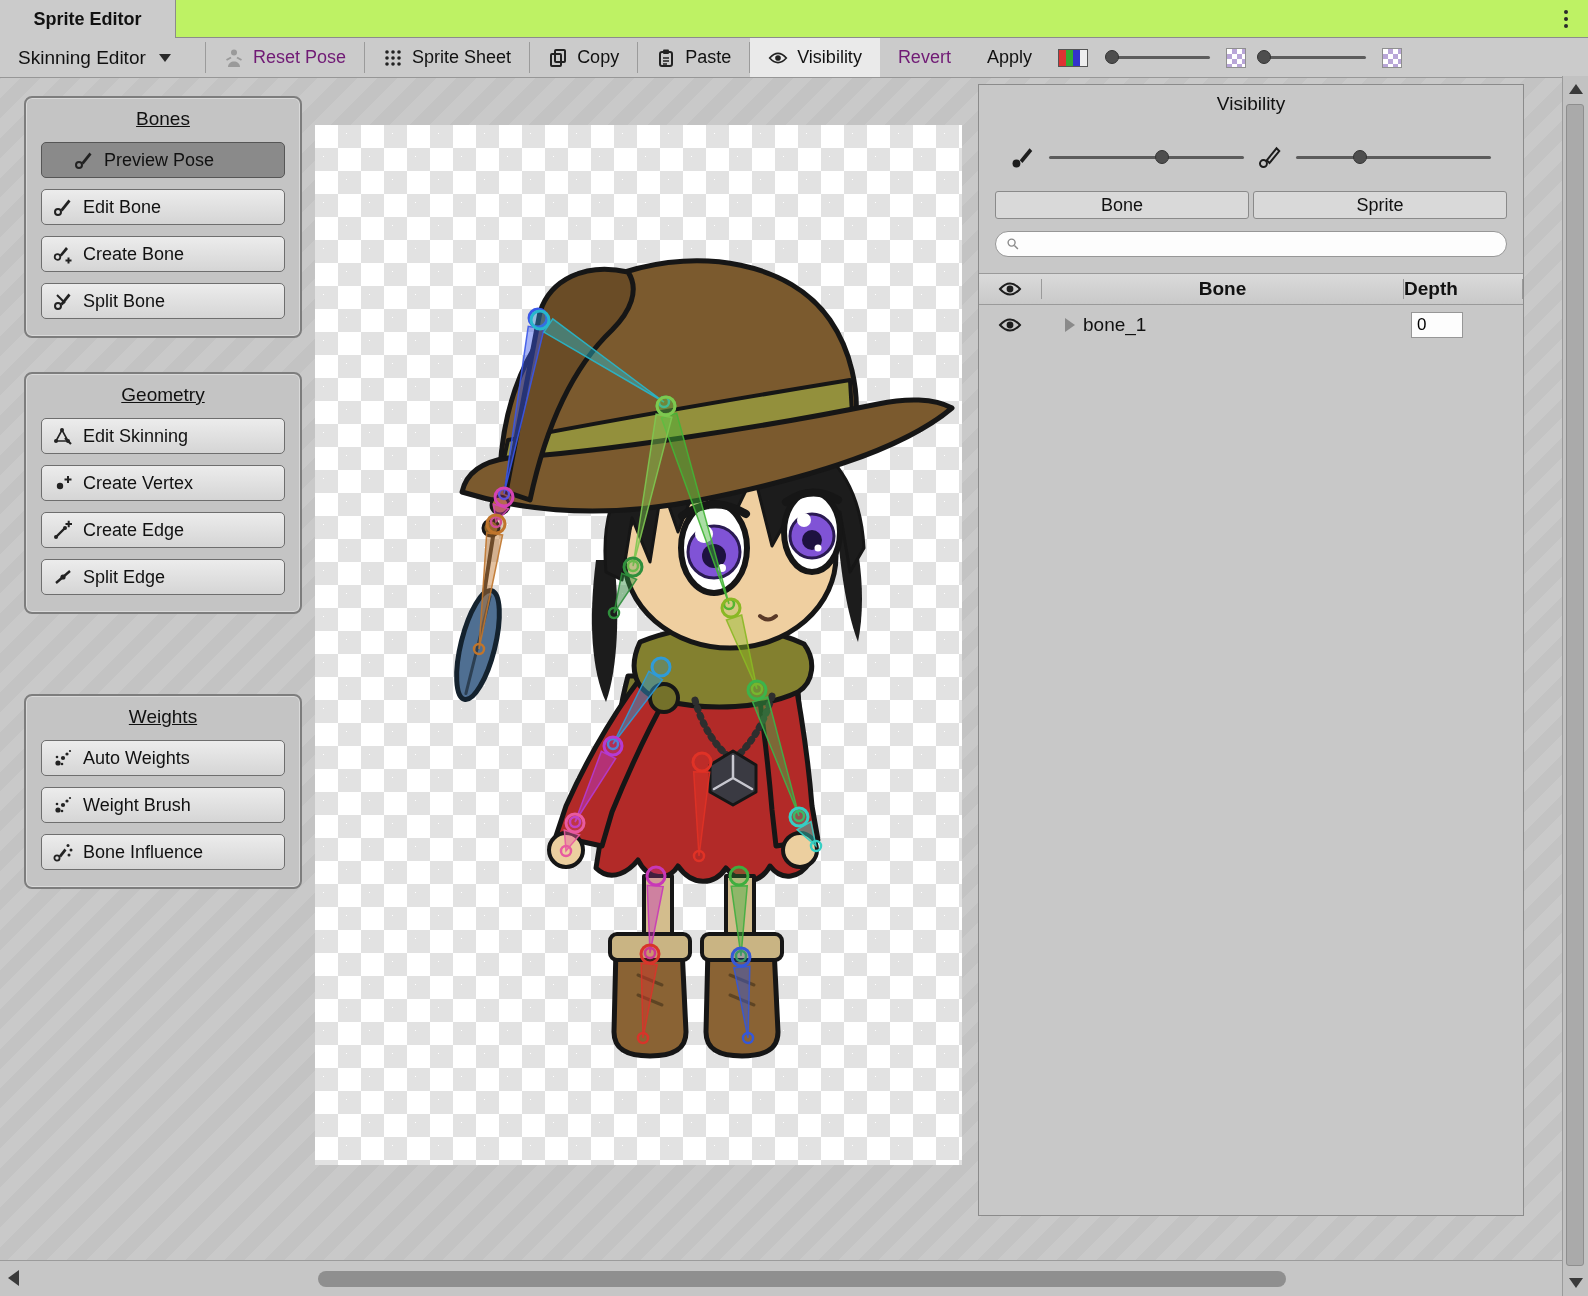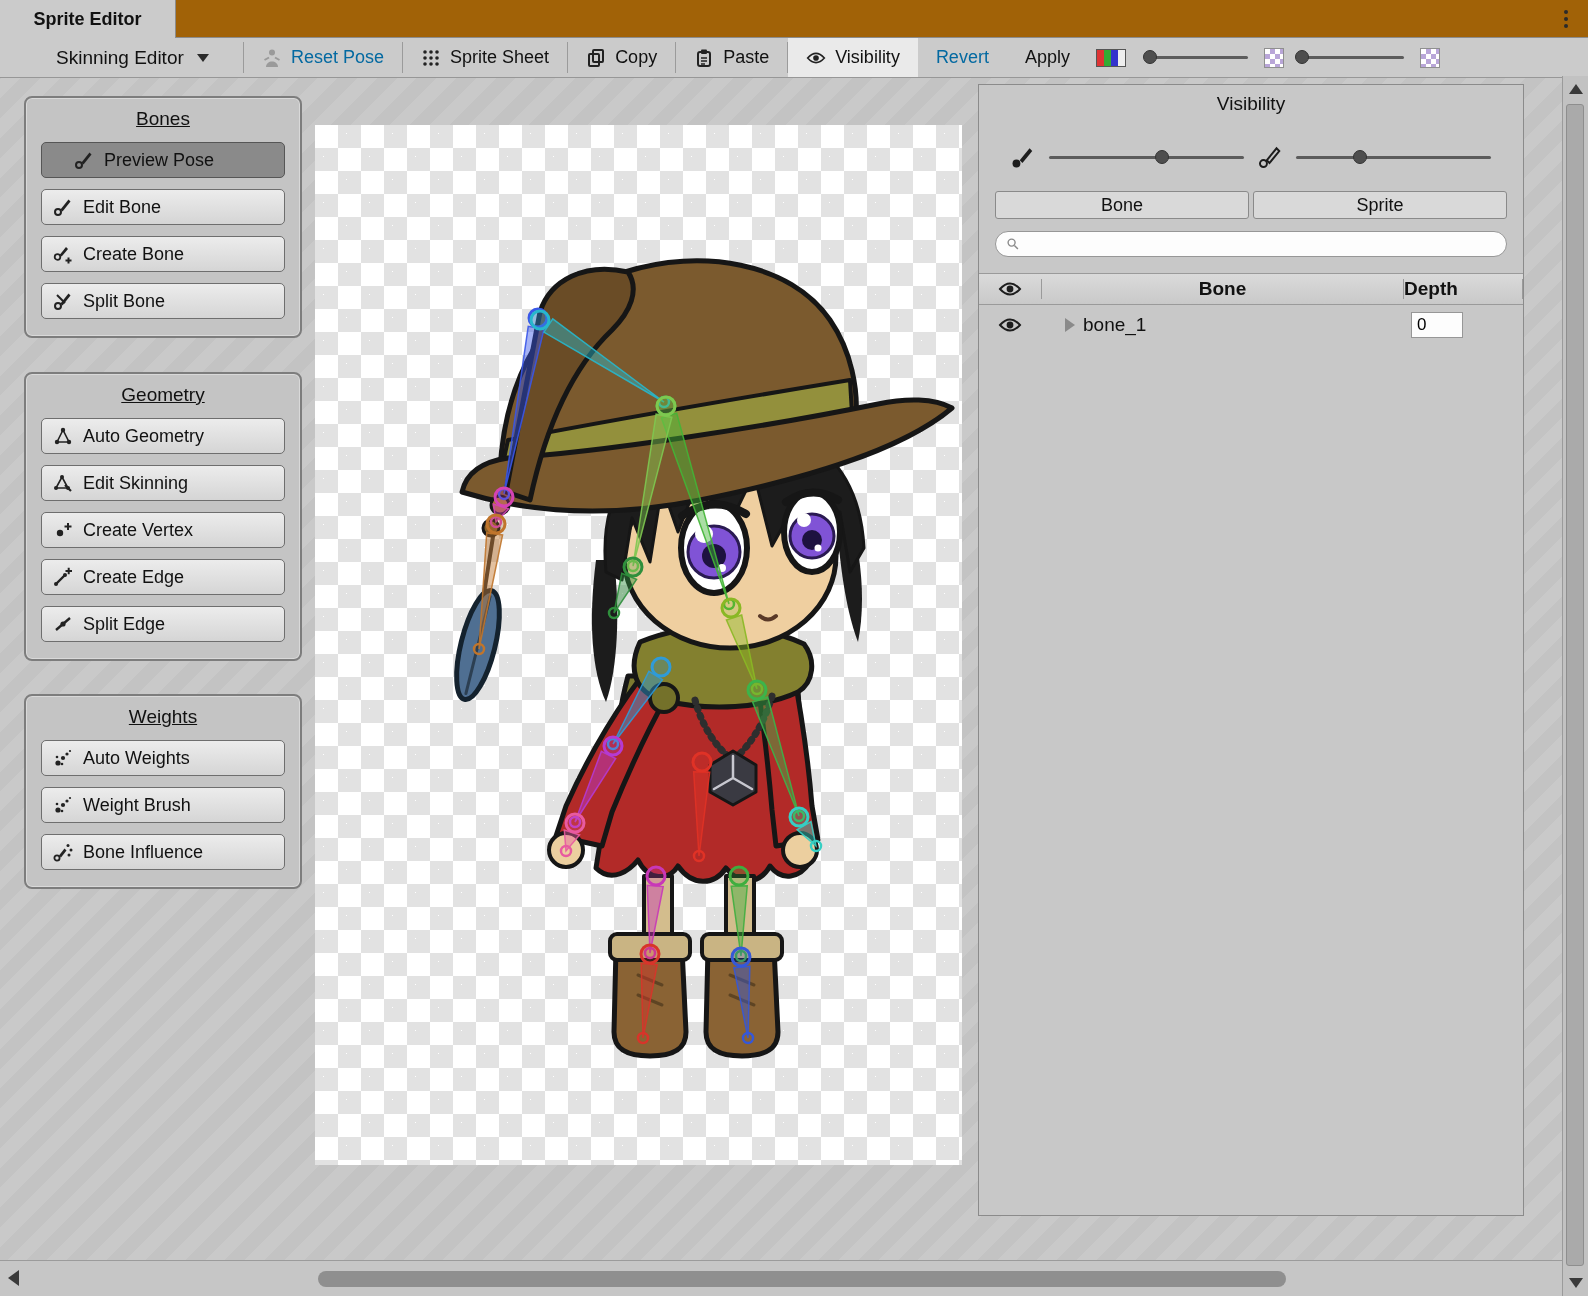--- a/index.html
+++ b/index.html
@@ -4,33 +4,33 @@
 <style>
   * { margin:0; padding:0; box-sizing:border-box; }
   html,body { width:1588px; height:1296px; overflow:hidden; }
   body {
     position:relative;
     font-family:"Liberation Sans", sans-serif;
     color:#111;
     background:repeating-linear-gradient(135deg,#c9c9c9 0 14px,#c3c3c3 14px 28px);
   }
   
-  .tabbar { position:absolute; left:0; top:0; right:0; height:38px; background:#a16207; border-bottom:1px solid #8c8c8c; }
+  .tabbar { position:absolute; left:0; top:0; right:0; height:38px; background:#bef264; border-bottom:1px solid #8c8c8c; }
   .tab { position:absolute; left:0; top:0; height:38px; width:176px; background:#cbcbcb;
          display:flex; align-items:center; justify-content:center; font-size:18px; font-weight:bold;
          border-right:1px solid #8c8c8c; }
   .kebab { position:absolute; right:12px; top:7px; width:20px; height:24px; display:flex; flex-direction:column; align-items:center; justify-content:center; gap:3px; cursor:pointer; }
   .kebab i { width:4px; height:4px; border-radius:50%; background:#2a2a2a; }
   
   .toolbar { position:absolute; left:0; top:38px; right:0; height:40px; background:#cbcbcb;
              border-bottom:1px solid #979797; display:flex; align-items:stretch; font-size:18px; }
   .tb-item { display:flex; align-items:center; gap:9px; padding:0 18px; white-space:nowrap; cursor:pointer; }
-  .tb-item.mode { width:205px; font-size:19px;margin-left:38px; }
+  .tb-item.mode { width:205px; font-size:19px; }
   .sep { width:1px; background:#9b9b9b; margin:4px 0; }
-  .tb-item.disabled { color:#0369a1; }
+  .tb-item.disabled { color:#701a75; }
   .tb-item.disabled .ic { color:#9a9a9a; }
   .tb-item.active { background:#eaeaea; }
   .caret { width:0; height:0; border-left:6px solid transparent; border-right:6px solid transparent; border-top:8px solid #2a2a2a; margin-left:4px; }
   .ic { width:20px; height:20px; color:#222; flex:0 0 auto; }
   .ic svg, svg.ics { display:block; width:100%; height:100%; }
   .swatch { width:30px; height:18px; margin:0 8px; align-self:center; border:1px solid #555;
             background:linear-gradient(90deg,#d33 0 25%,#3a3 25% 50%,#33c 50% 75%,#eee 75%); }
   .tslider { position:relative; width:104px; height:3px; background:#5c5c5c; border-radius:2px; align-self:center; margin:0 10px; cursor:pointer; }
   .tslider .knob, .vslider .knob { position:absolute; top:-6px; width:14px; height:14px; border-radius:50%; background:#4e4e4e; border:1px solid #333; }
   .checker { width:20px; height:20px; align-self:center; border:1px solid #8f8f8f; background:#fff;
@@ -322,28 +322,20 @@
       </span>
     <span>Split Bone</span>
   </div>
 </div>
 
 <div class="panel" style="top:372px">
   <div class="panel-title">Geometry</div>
   <div class="pbtn">
     <span class="ic">
         <svg class="ics">
-          <use href="#i-net"></use>
-        </svg>
-      </span>
-    <span>Auto Geometry</span>
-  </div>
-  <div class="pbtn">
-    <span class="ic">
-        <svg class="ics">
           <use href="#i-net-edit"></use>
         </svg>
       </span>
     <span>Edit Skinning</span>
   </div>
   <div class="pbtn">
     <span class="ic">
         <svg class="ics">
           <use href="#i-vertex-add"></use>
         </svg>

